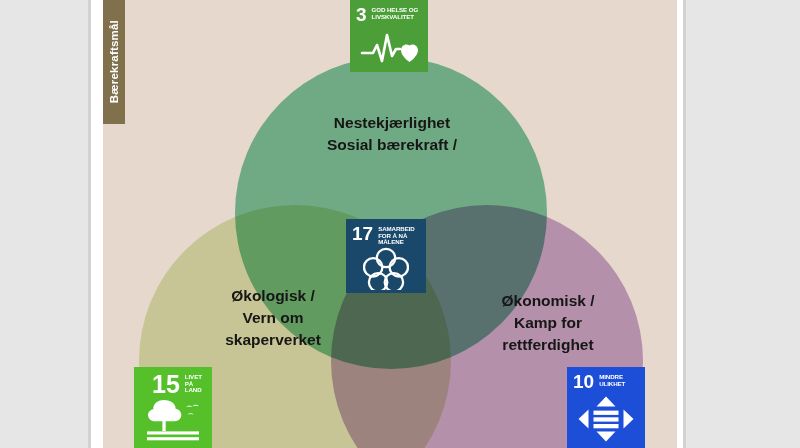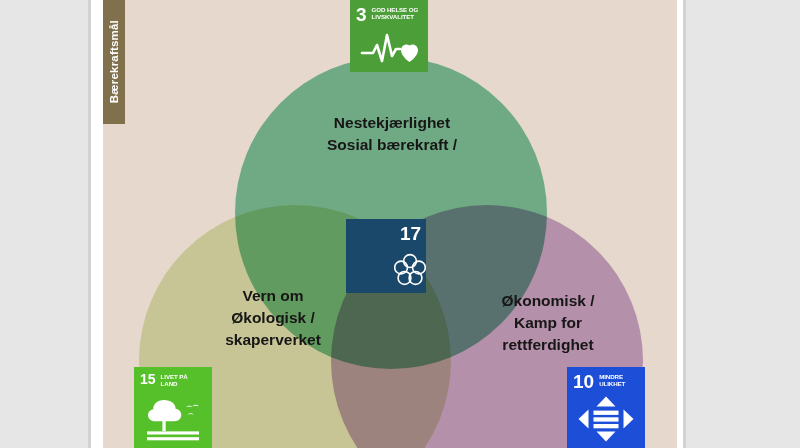--- a/index.html
+++ b/index.html
@@ -183,33 +183,32 @@
   }
   .sdg-3 .sdg-num  { font-size: 19px; }
   .sdg-3 .sdg-text { font-size: 6.2px; }
   .sdg-3 .sdg-art  { top: 26px; height: 44px; }
 
   
   .sdg-17 {
     left: 243px; top: 219px;
     width: 80px; height: 74px;
     background: #19486a;
-    padding-left: 48px;
   }
   .sdg-17 .sdg-num  { font-size: 19px; }
   .sdg-17 .sdg-text { font-size: 6.2px; }
   .sdg-17 .sdg-art  { top: 26px; height: 46px; }
 
   
   .sdg-15 {
     left: 31px; top: 367px;
     width: 78px; height: 81px;
     background: #56c02b;
   }
-  .sdg-15 .sdg-num  { font-size: 14px; }
+  .sdg-15 .sdg-num  { font-size: 25px; margin-left: 12px; }
   .sdg-15 .sdg-text { font-size: 6.2px; }
   .sdg-15 .sdg-art  { top: 27px; height: 50px; }
 
   
   .sdg-10 {
     left: 464px; top: 367px;
     width: 78px; height: 81px;
     background: #1d4ed8;
   }
   .sdg-10 .sdg-num  { font-size: 19px; }
@@ -235,22 +234,22 @@
     <div class="venn-circle circle-social"></div>
     <div class="venn-circle circle-ecological"></div>
     <div class="venn-circle circle-economic"></div>
 
     <div class="venn-label label-social">
       <div>Nestekjærlighet</div>
       <div>Sosial bærekraft /</div>
     </div>
 
     <div class="venn-label label-ecological">
+      <div>Økologisk /</div>
       <div>Vern om</div>
-      <div>Økologisk /</div>
       <div>skaperverket</div>
     </div>
 
     <div class="venn-label label-economic">
       <div>Økonomisk /</div>
       <div>Kamp for</div>
       <div>rettferdighet</div>
     </div>
   </div>
 

